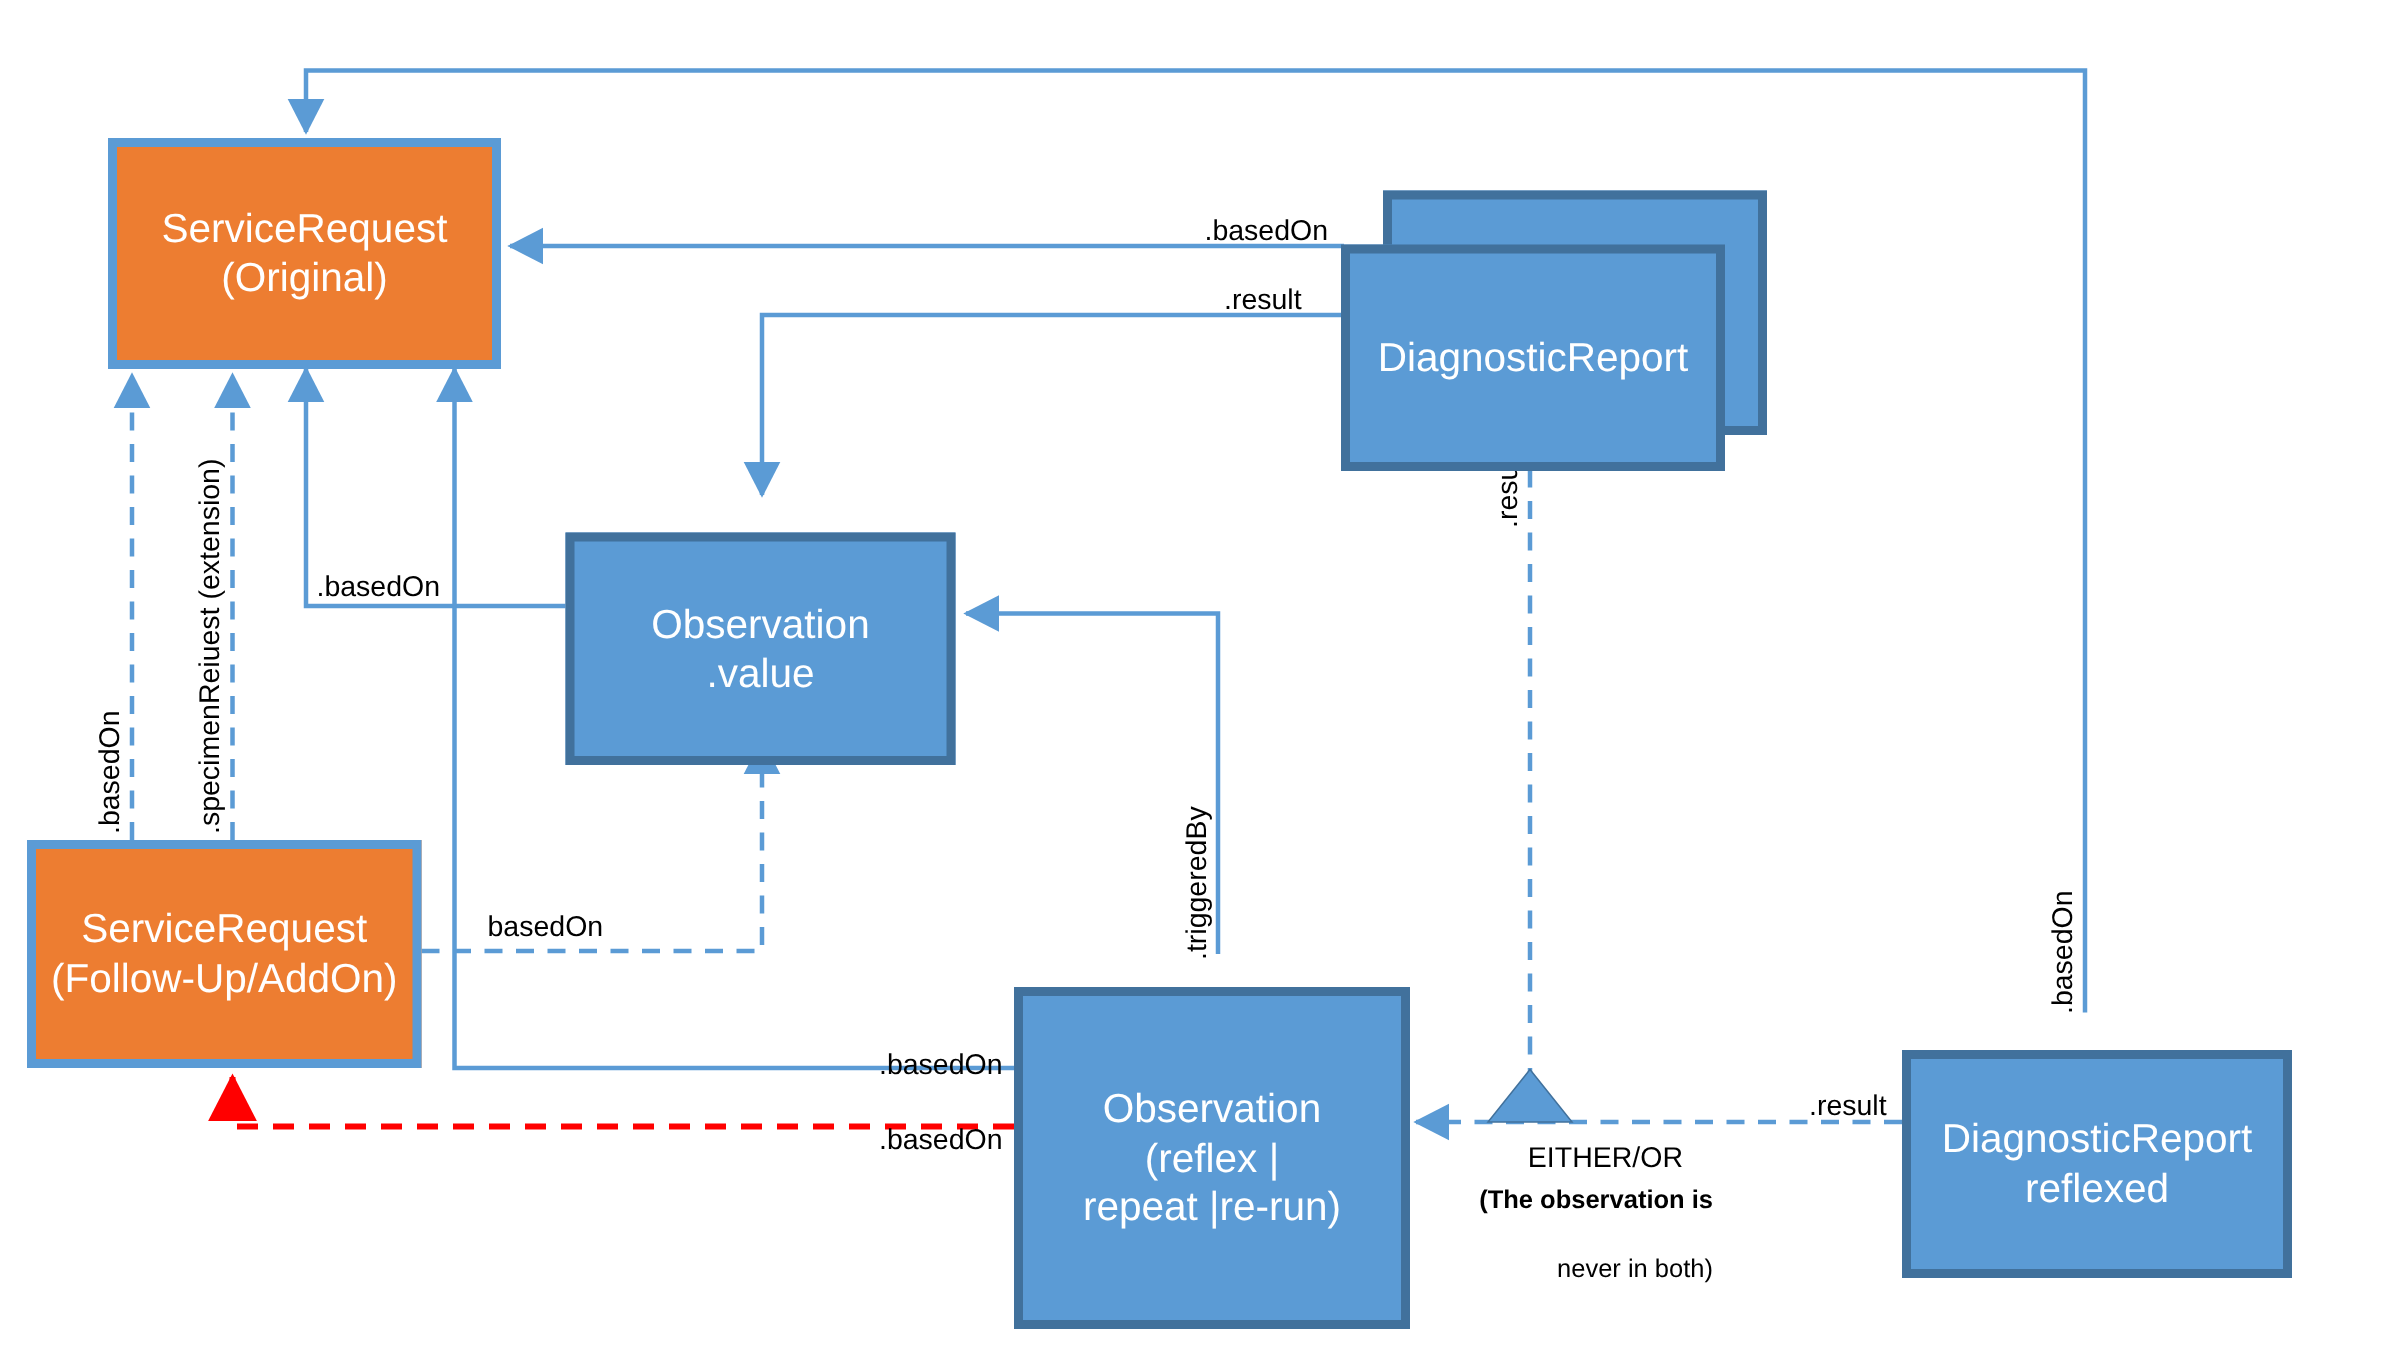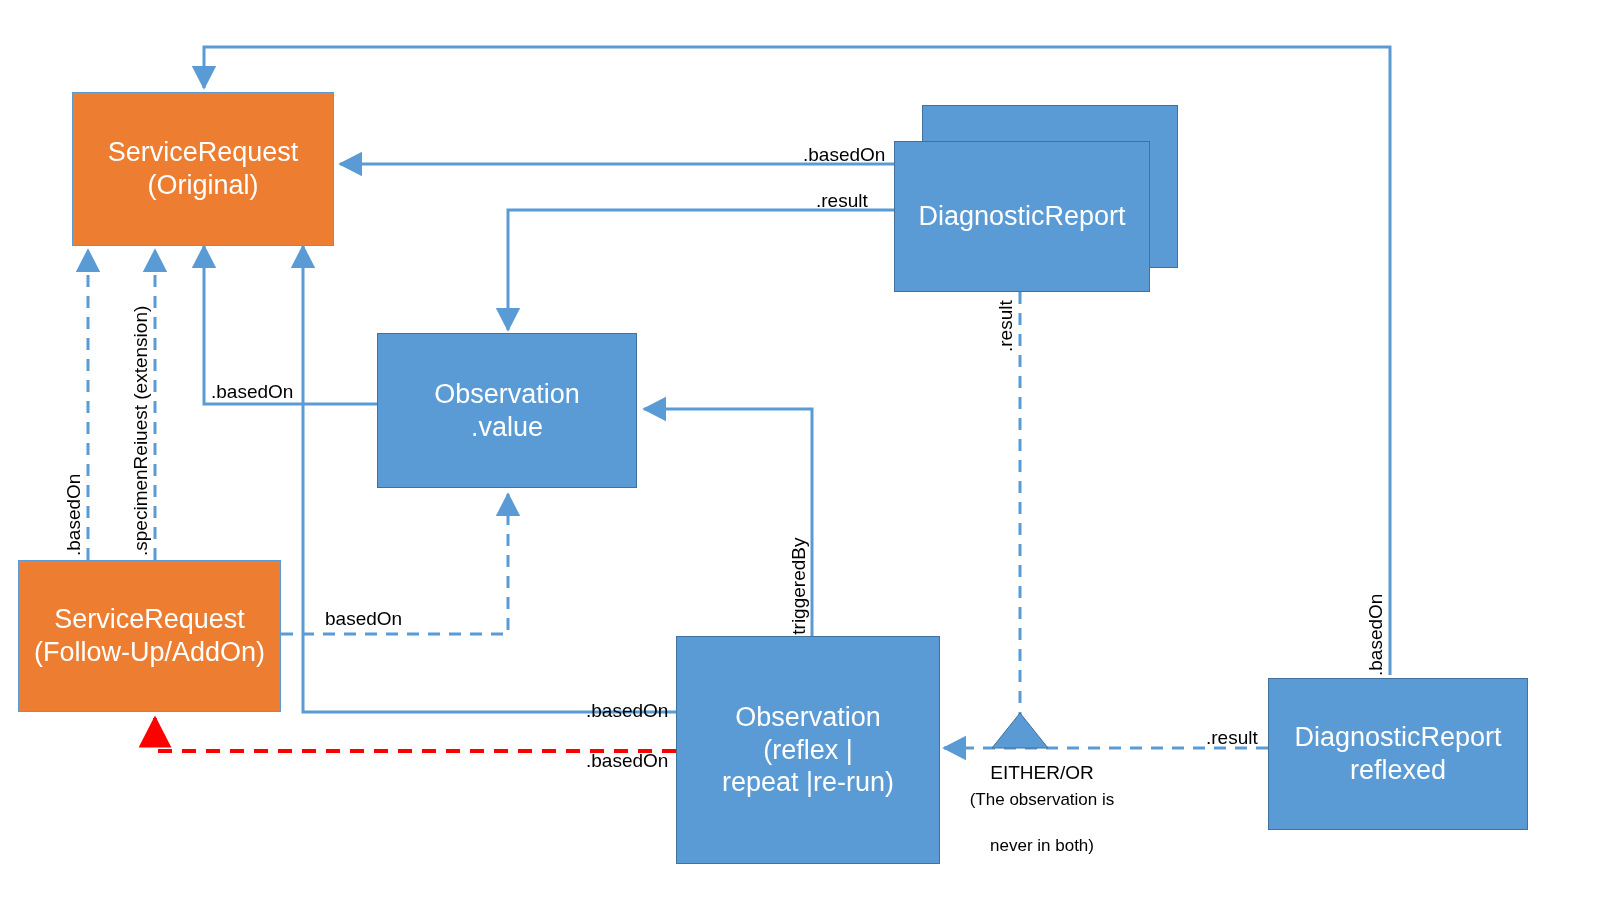--- a/index.html
+++ b/index.html
@@ -25,48 +25,49 @@
   .node {
     position: absolute;
     box-sizing: border-box;
     display: flex;
     align-items: center;
     justify-content: center;
     text-align: center;
     color: #ffffff;
     line-height: 1.22;
     white-space: pre-line;
-    border: 1px solid #15803d;
+    border: 6px solid #15803d;
   }
   .node.orange {
     background: #ed7d31;
     border-color: #5b9bd5;
   }
   .node.blue {
     background: #5b9bd5;
     border-color: #41719c;
+    margin-top: 22px;
   }
   .node .nodetext {
     display: block;
     width: 100%;
     padding: 0 6px;
   }
   .lbl {
     position: absolute;
     color: #000000;
     font-size: 19px;
     white-space: nowrap;
     line-height: 1.18;
   }
   .lbl.vert {
     transform-origin: left top;
     transform: rotate(-90deg);
   }
   .lbl.ctr {
-    text-align: center;
+    text-align: right;
   }
   .small {
     font-size: 17px;
   }
 </style>
 </head>
 <body>
 
 <div id="canvas">
 
@@ -166,17 +167,17 @@
   <div class="lbl vert" style="left:130px; top:556px;">.specimenReiuest (extension)</div>
 
   <div class="lbl vert" style="left:995px; top:352px;">.result</div>
 
   <div class="lbl vert" style="left:788px; top:640px;">.triggeredBy</div>
 
   <div class="lbl vert" style="left:1365px; top:676px;">.basedOn</div>
 
   <div class="lbl ctr" style="left:962px; top:762px; width:160px;">EITHER/OR</div>
 
-  <div class="lbl ctr small" style="left:942px; top:790px; width:200px;">(The observation is</div>
+  <div class="lbl ctr small" style="left:942px; top:790px; width:200px;font-weight:bold;">(The observation is</div>
 
   <div class="lbl ctr small" style="left:942px; top:836px; width:200px;">never in both)</div>
 
 </div>
 
 </body></html>

